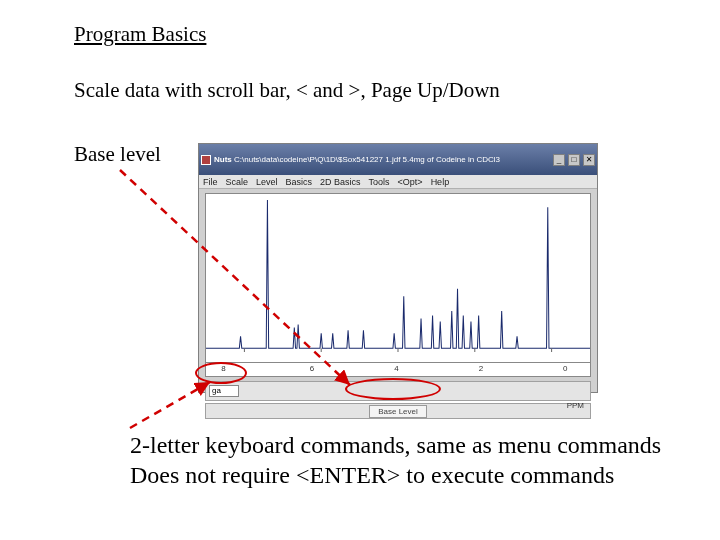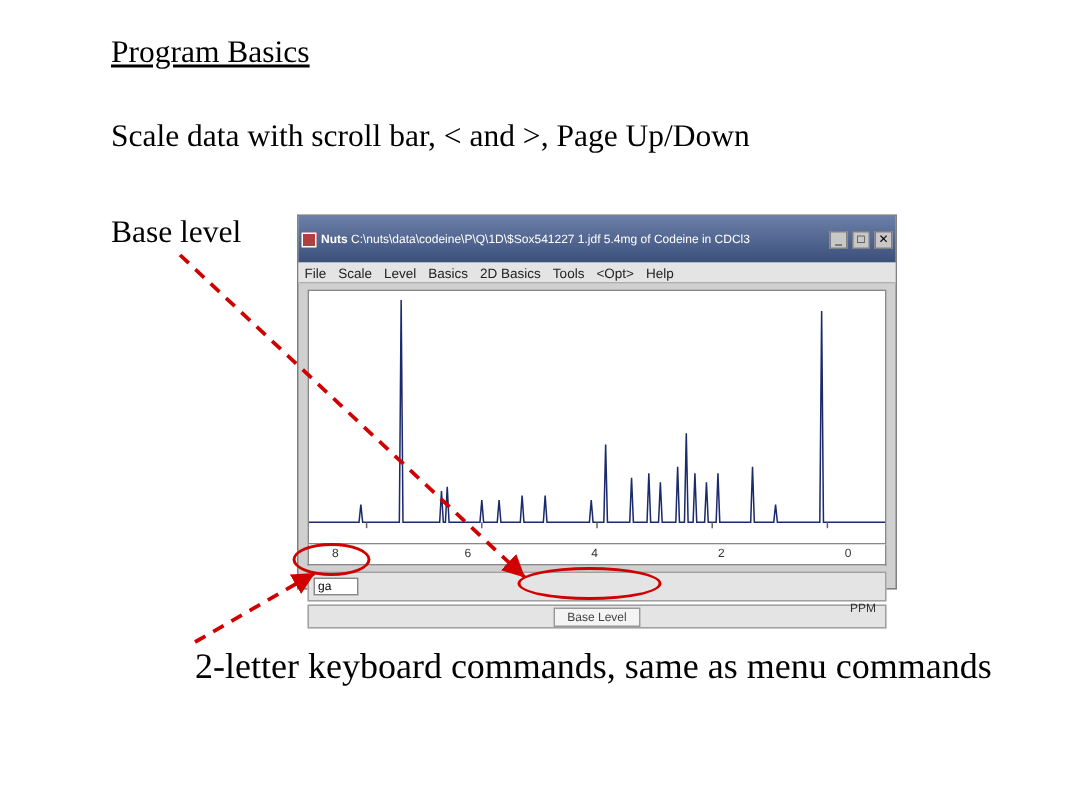--- a/index.html
+++ b/index.html
@@ -170,20 +170,21 @@
   }
 </style>
 </head>
 <body>
 
 <div class="page-title">Program Basics</div>
 <div class="instruction-1">Scale data with scroll bar, &lt; and &gt;, Page Up/Down</div>
 <div class="base-level-label">Base level</div>
 <div class="caption-block">
   <div>2-letter keyboard commands, same as menu commands</div>
+  <div>Does not require &lt;ENTER&gt; to execute commands</div>
 </div>
 
 <div class="app-window">
   <div class="titlebar">
     <div class="tb-icon"></div>
     <div class="titlebar-text">
       <b>Nuts</b>
       <span>C:\nuts\data\codeine\P\Q\1D\$Sox541227 1.jdf   5.4mg of Codeine in CDCl3</span>
     </div>
     <div class="tb-btn">_</div>

